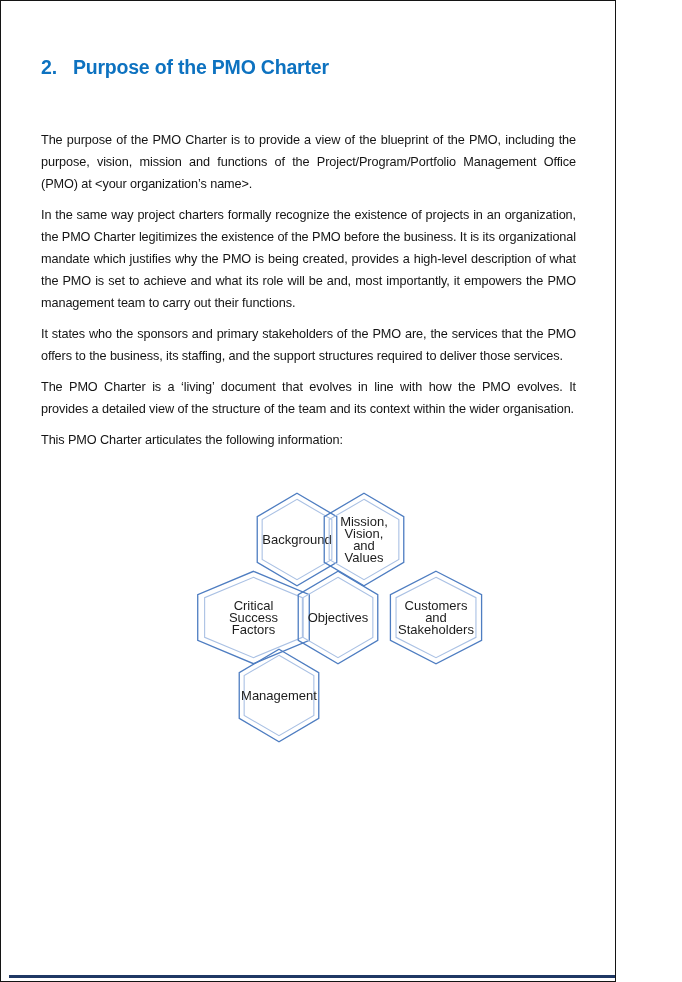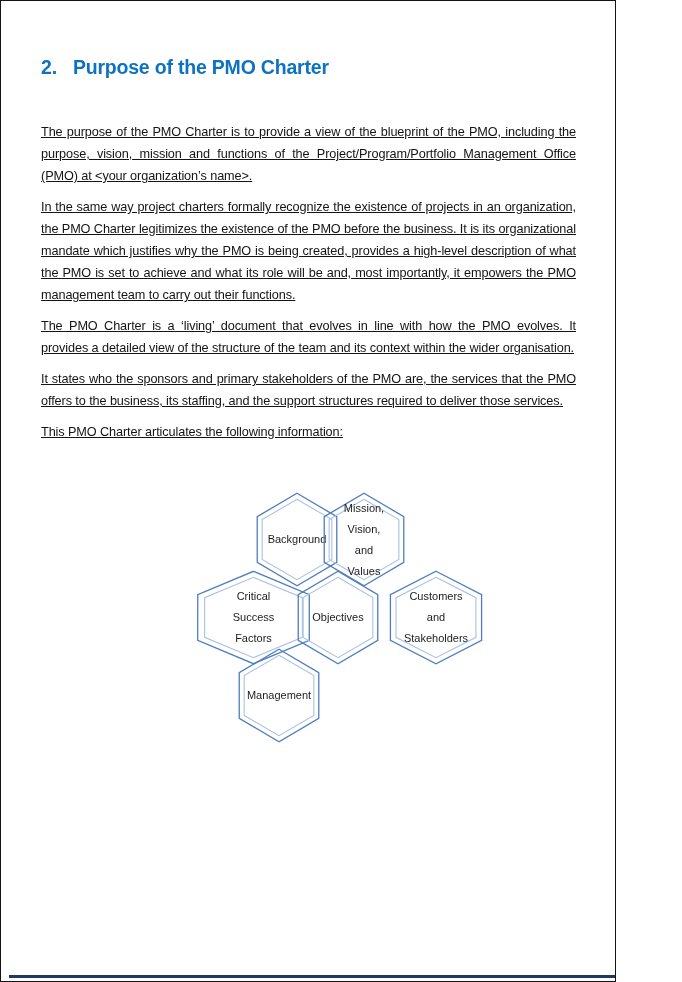--- a/index.html
+++ b/index.html
@@ -29,21 +29,21 @@
     position: absolute;
     left: 40px;
     right: 39px;
     top: 120px;
     font-size: 12.7px;
     line-height: 22px;
     color: #141414;
     text-align: justify;
     letter-spacing: -0.1px;
   }
-  .content p { margin: 0 0 9px 0; text-decoration: underline; }
+  .content p { margin: 8px 0 9px 0; }
   .content p:last-child { text-align: left; }
   .diagram {
     position: absolute;
     left: 0; top: 0;
     width: 682px; height: 982px;
     pointer-events: none;
   }
   .hex {
     position: absolute;
     width: 82px;
@@ -56,22 +56,22 @@
     overflow: visible;
   }
   .hex-label {
     position: absolute;
     left: 0; top: 0; right: 0; bottom: 0;
     display: flex;
     align-items: center;
     justify-content: center;
     text-align: center;
     white-space: pre-line;
-    font-size: 11px;
-    line-height: 21px;
+    font-size: 13px;
+    line-height: 12px;
     color: #1c1c1c;
   }
   .footer-rule {
     position: absolute;
     left: 8px;
     top: 974px;
     width: 659px;
     height: 3px;
     background: #1f3864;
   }
@@ -79,22 +79,22 @@
 </head>
 <body>
 
 <div class="page">
 
   <h1 class="heading"><span class="num">2.</span><span>Purpose of the PMO Charter</span></h1>
 
   <div class="content">
     <p>The purpose of the PMO Charter is to provide a view of the blueprint of the PMO, including the purpose, vision, mission and functions of the Project/Program/Portfolio Management Office (PMO) at &lt;your organization’s name&gt;.</p>
     <p>In the same way project charters formally recognize the existence of projects in an organization, the PMO Charter legitimizes the existence of the PMO before the business. It is its organizational mandate which justifies why the PMO is being created, provides a high-level description of what the PMO is set to achieve and what its role will be and, most importantly, it empowers the PMO management team to carry out their functions.</p>
+    <p>It states who the sponsors and primary stakeholders of the PMO are, the services that the PMO offers to the business, its staffing, and the support structures required to deliver those services.</p>
     <p>The PMO Charter is a ‘living’ document that evolves in line with how the PMO evolves. It provides a detailed view of the structure of the team and its context within the wider organisation.</p>
-    <p>It states who the sponsors and primary stakeholders of the PMO are, the services that the PMO offers to the business, its staffing, and the support structures required to deliver those services.</p>
     <p>This PMO Charter articulates the following information:</p>
   </div>
 
   <div class="diagram">
 
     <div class="hex" style="left:255px; top:491px;">
       <svg viewBox="0 0 100 110" preserveAspectRatio="none">
         <polygon points="50,1.5 98.5,28.5 98.5,81.5 50,108.5 1.5,81.5 1.5,28.5" fill="none" stroke-width="1.3" vector-effect="non-scaling-stroke" stroke="#4e7dc1"></polygon>
         <polygon points="50,8.5 92.5,32 92.5,78 50,101.5 7.5,78 7.5,32" fill="none" stroke-width="1.1" vector-effect="non-scaling-stroke" stroke="#aac1e4"></polygon>
       </svg>

